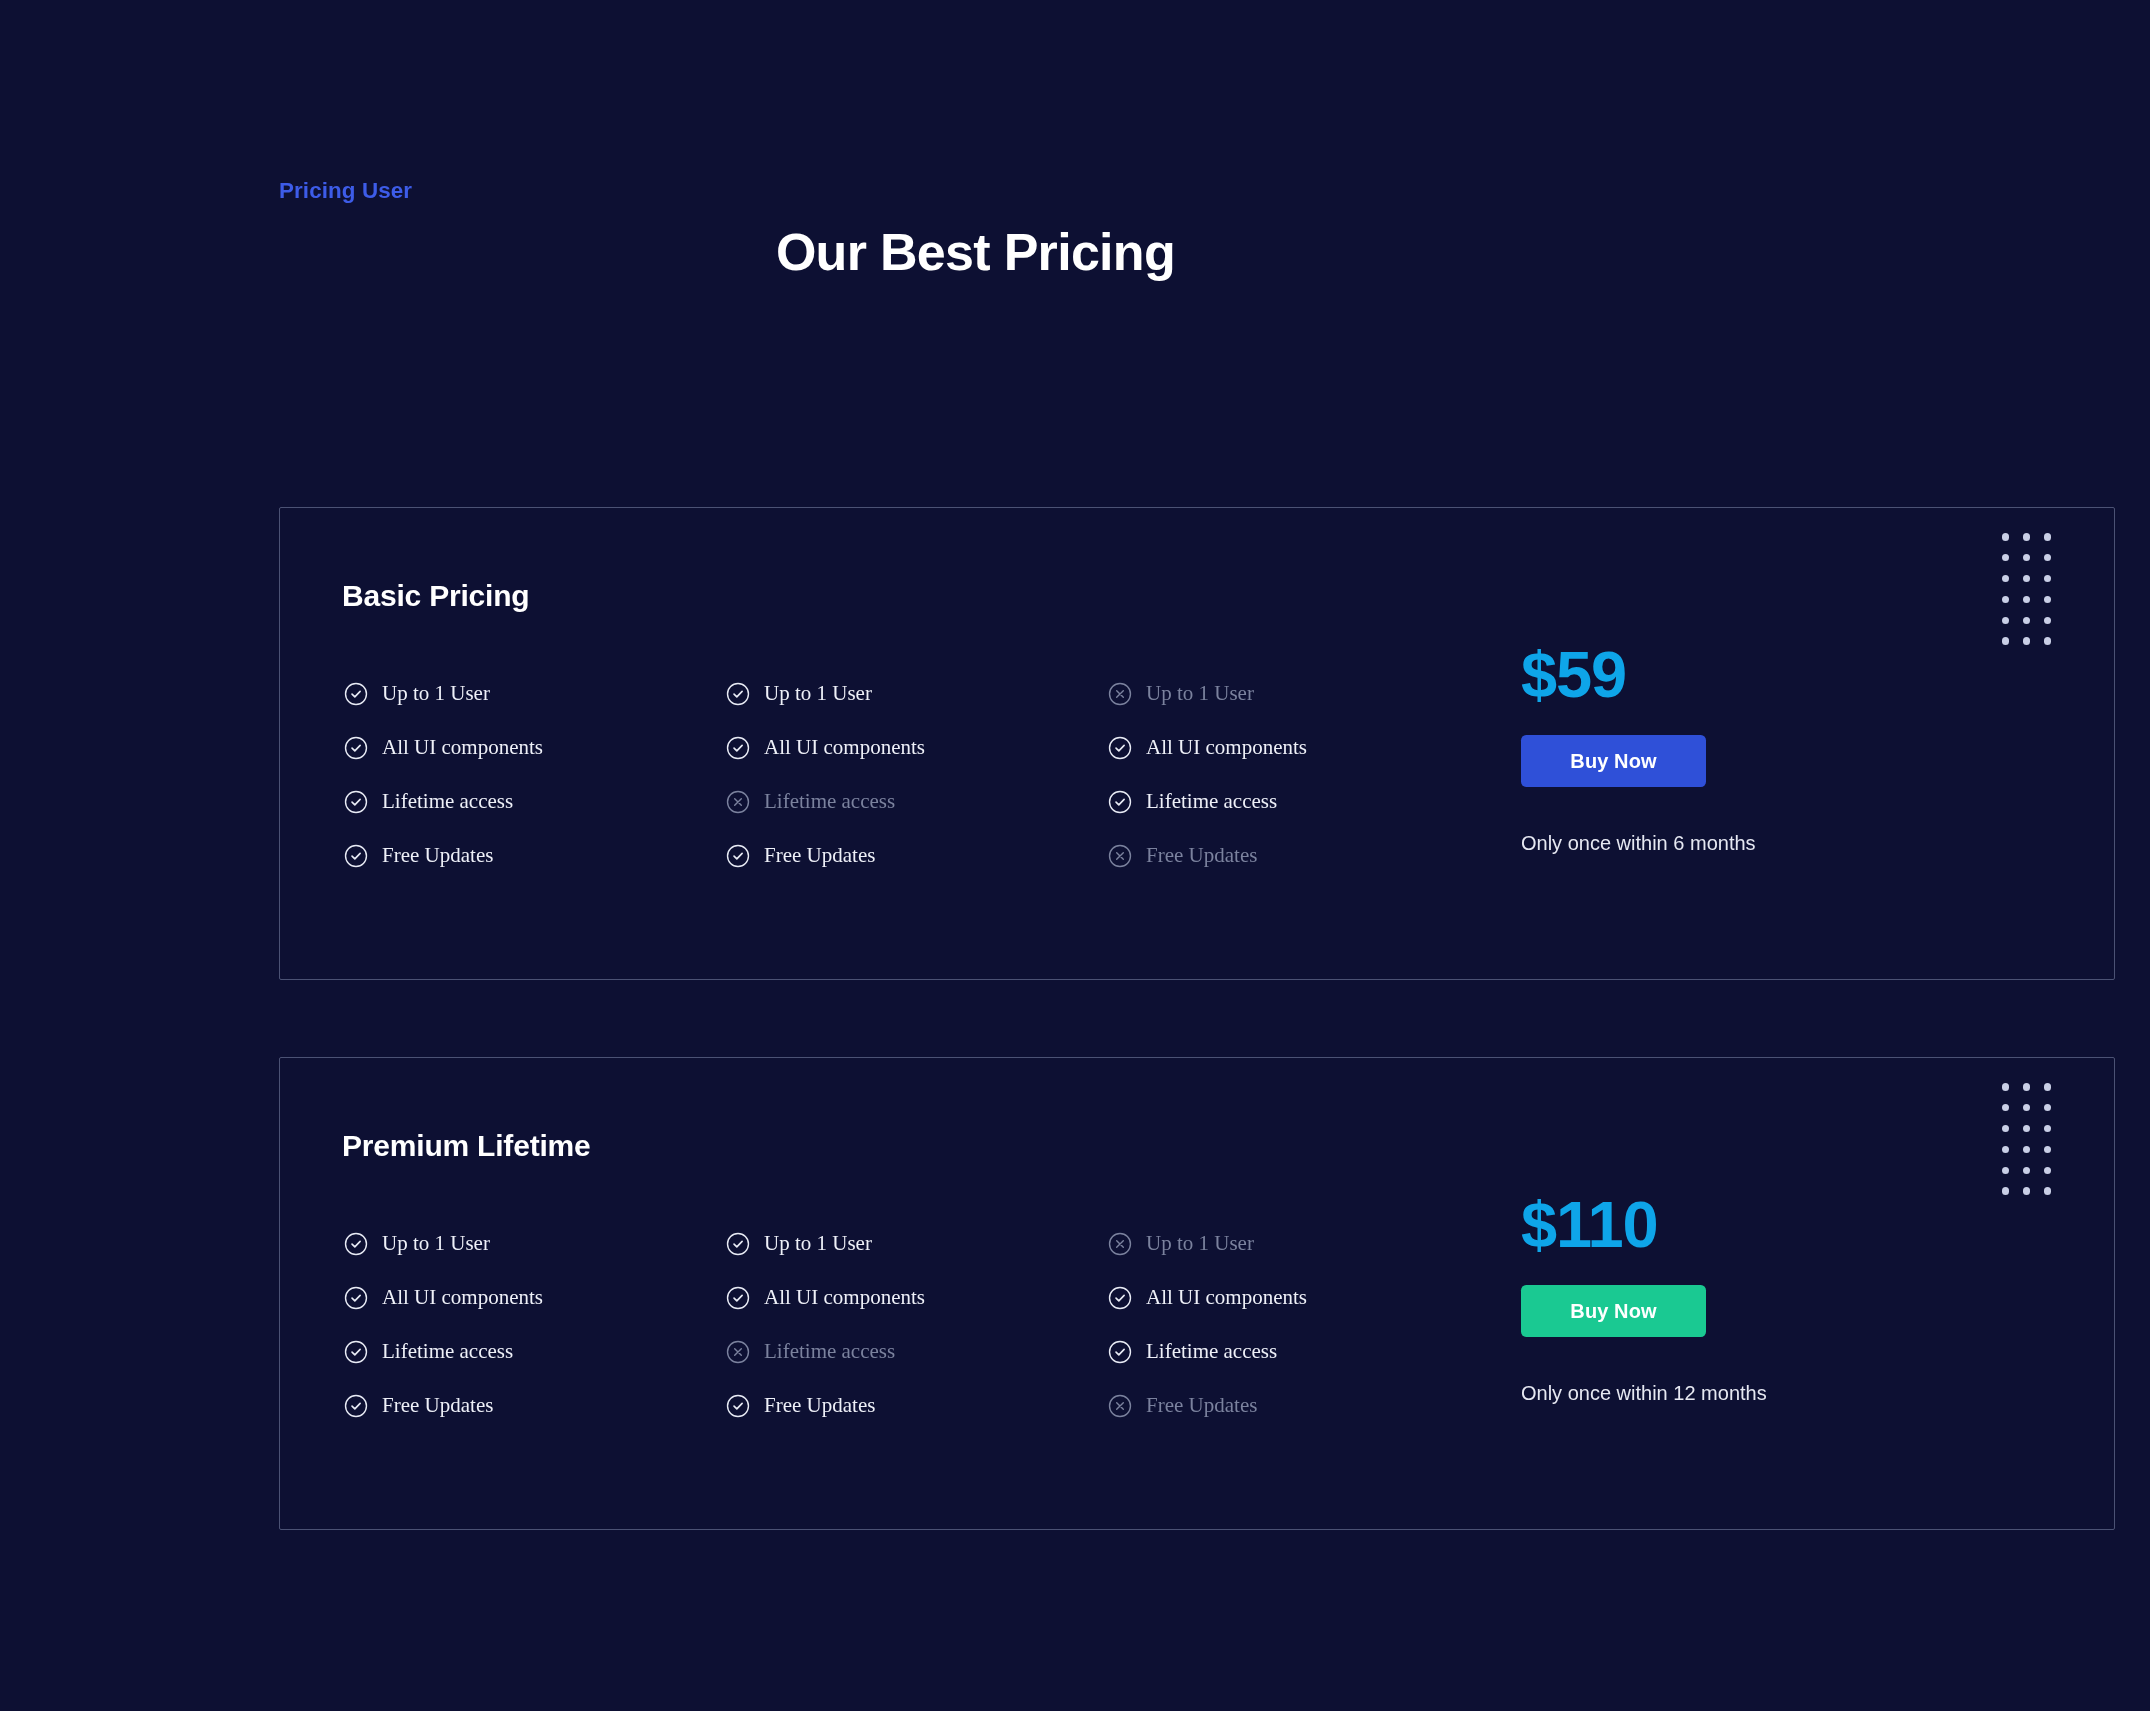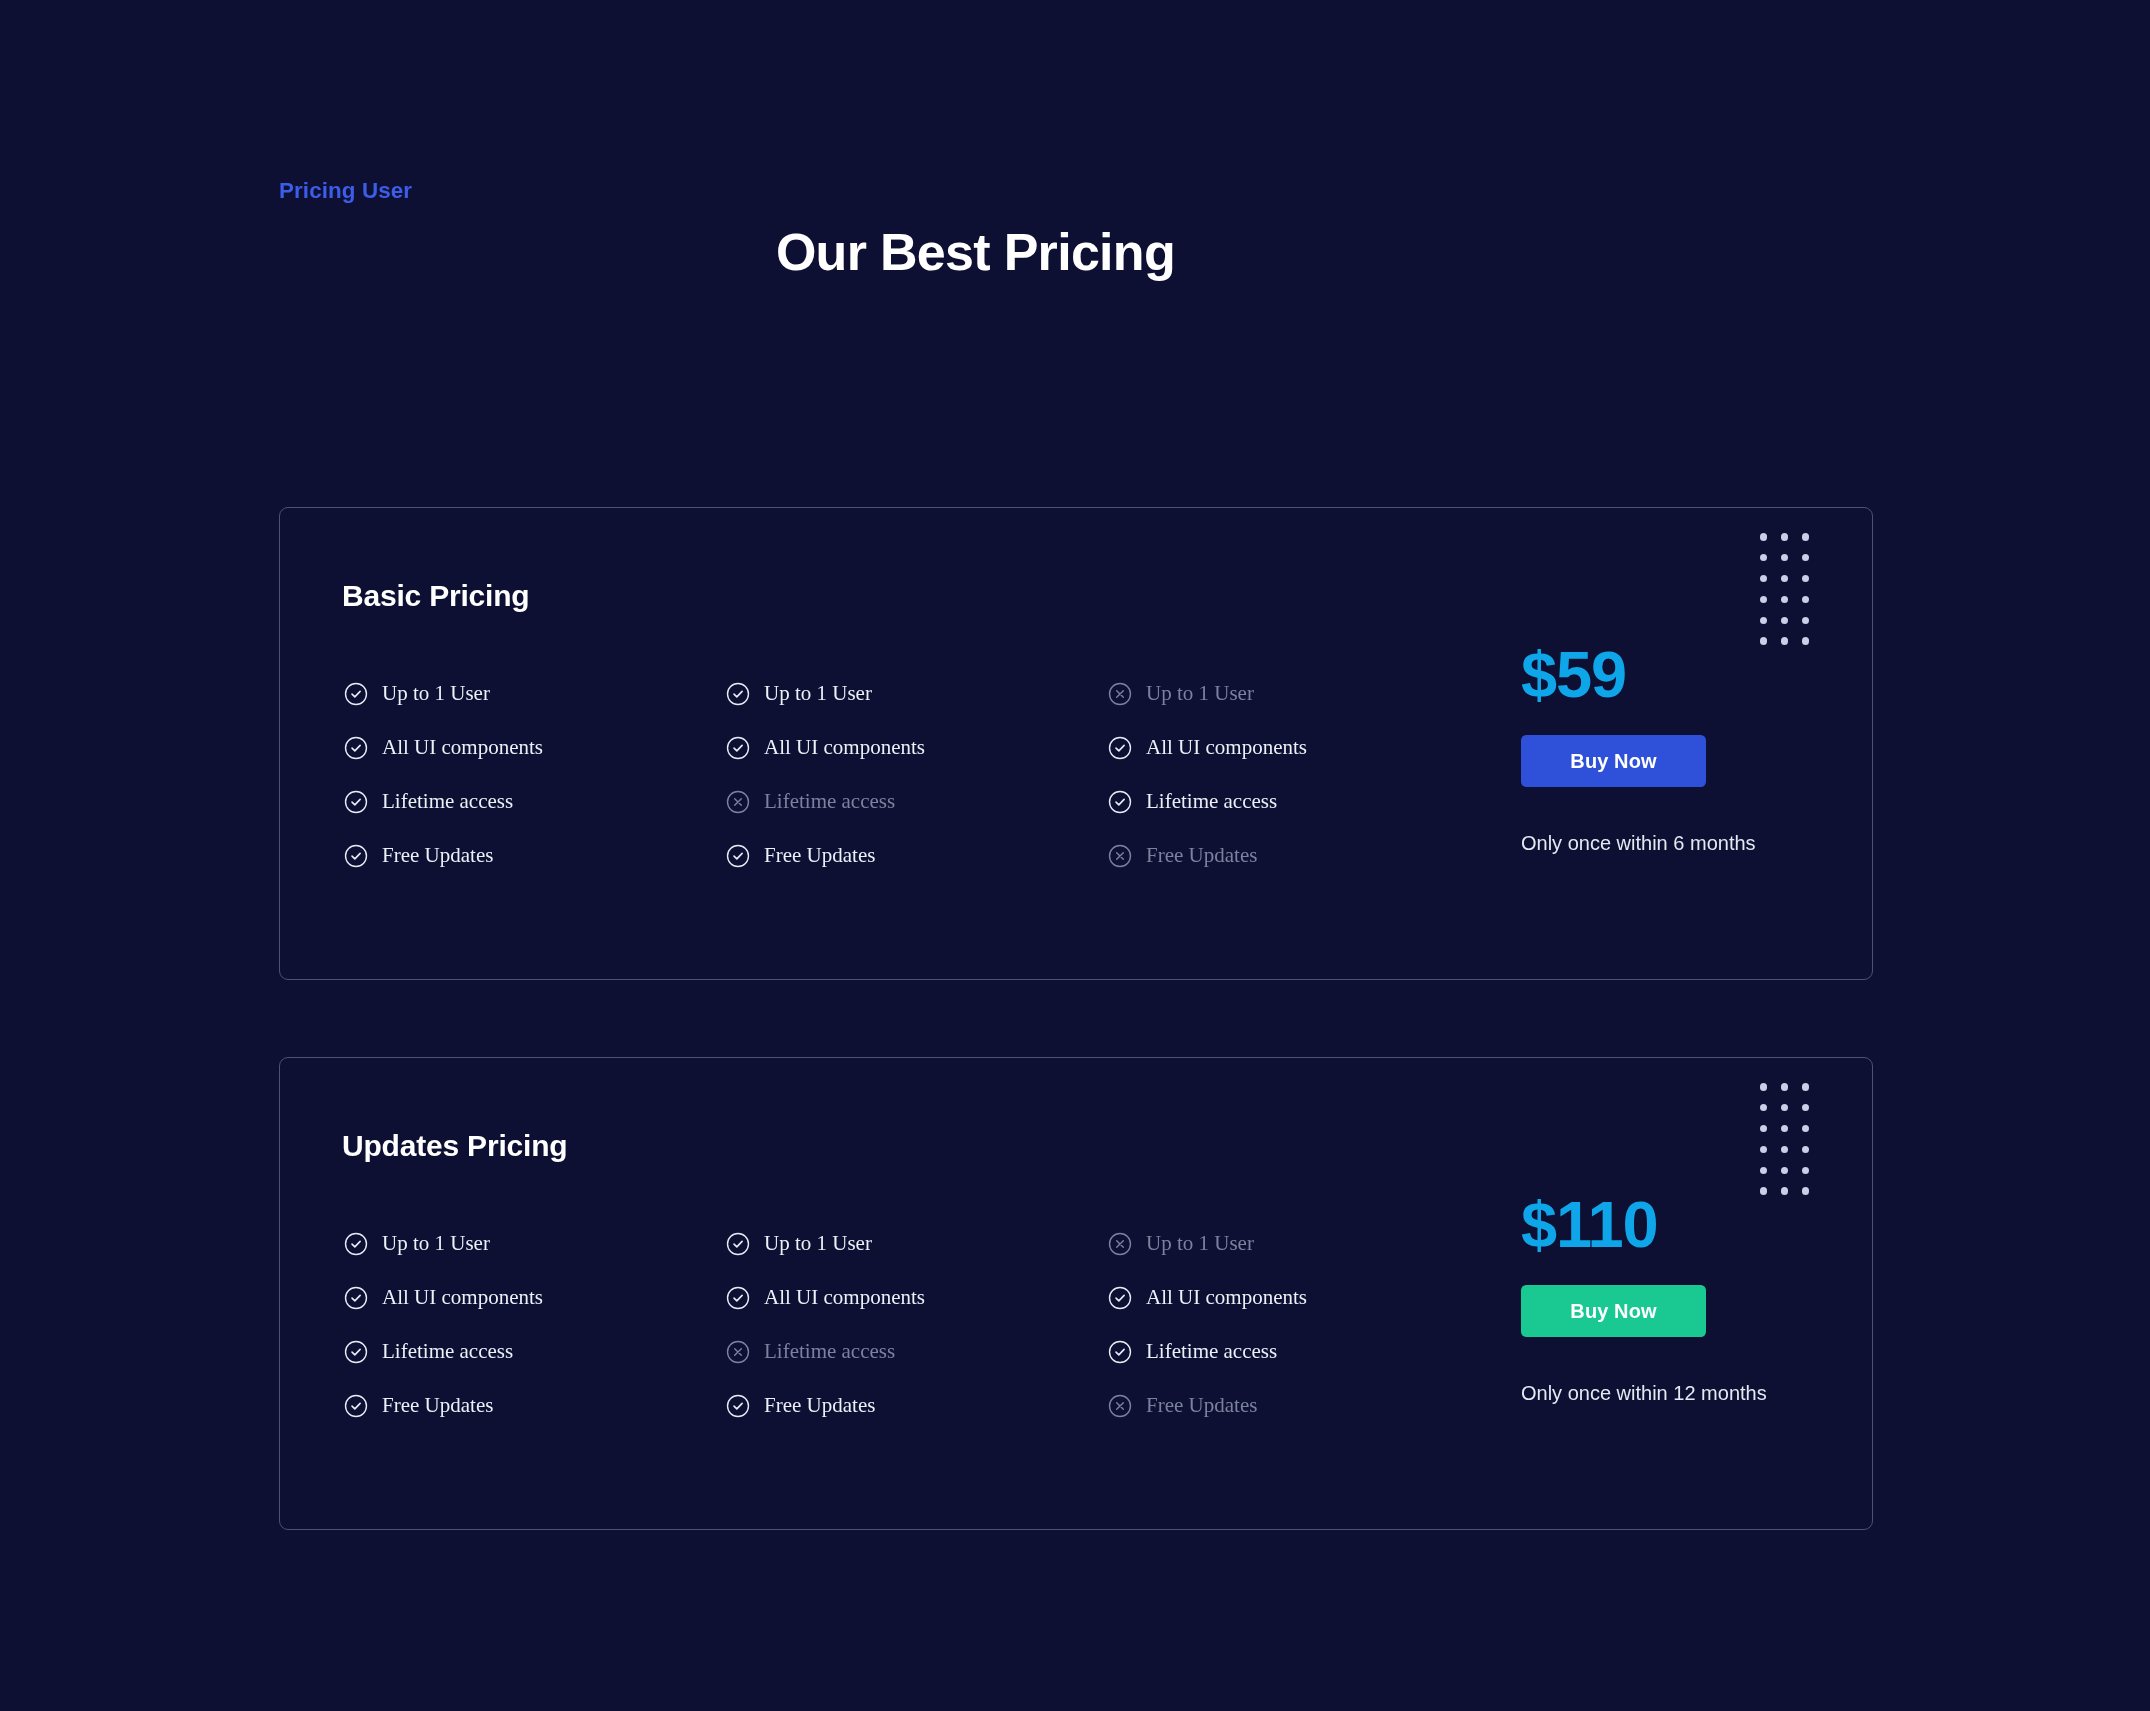--- a/index.html
+++ b/index.html
@@ -25,23 +25,23 @@
   }
   .subhead {
     margin-top:26px;
     font-size:21px; font-weight:400; color:#dfe2ee;
     line-height:1.72; max-width:747px;
   }
 
   
   .card {
     position:absolute;
-    left:279px; width:1594px;
+    left:279px; width:1836px;
     border:1.5px solid #4b5274;
-    border-radius:9px;
+    border-radius:2px;
     background:transparent;
   }
   .card-basic   { top:507px;  height:473px; }
   .card-premium { top:1057px; height:473px; }
 
   .card-title {
     position:absolute; left:62px; top:71px;
     font-size:30px; font-weight:700; color:#ffffff;
     letter-spacing:-0.2px; white-space:nowrap;
   }
@@ -242,21 +242,21 @@
                 <path d="M14.5 14.5 L23.5 23.5 M23.5 14.5 L14.5 23.5" fill="none" stroke="#7b829e" stroke-width="1.9" stroke-linecap="round"></path>
               </svg>
             </span>
             <span class="flabel">Free Updates</span>
           </div>
         </div>
       </div>
       <div class="pricebox"><div class="price">$59</div><button class="buy blue">Buy Now</button><div class="note">Only once within 6 months</div></div>
     </div>
   <div class="card card-premium">
-      <div class="card-title">Updates Pricing</div>
+      <div class="card-title">Premium Lifetime</div>
       <div class="dots">
         <i></i>
         <i></i>
         <i></i>
         <i></i>
         <i></i>
         <i></i>
         <i></i>
         <i></i>
         <i></i>

